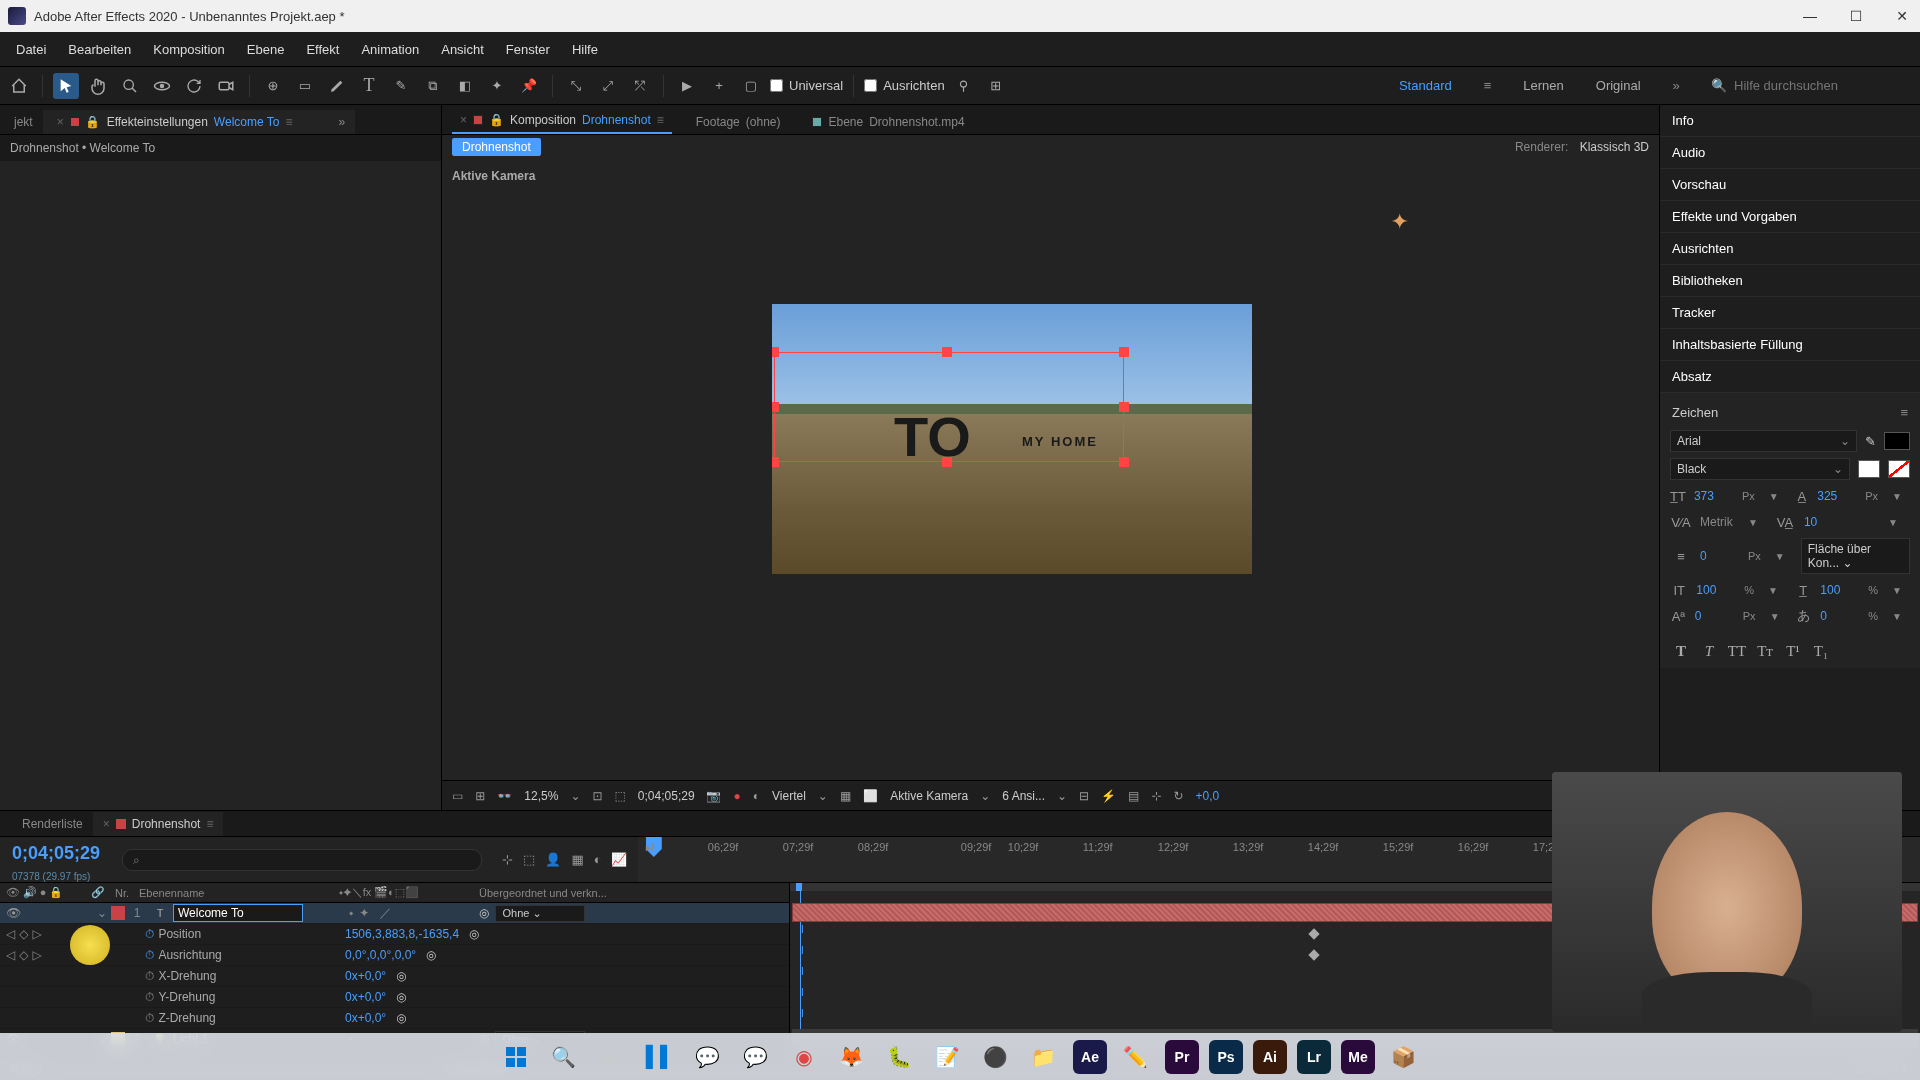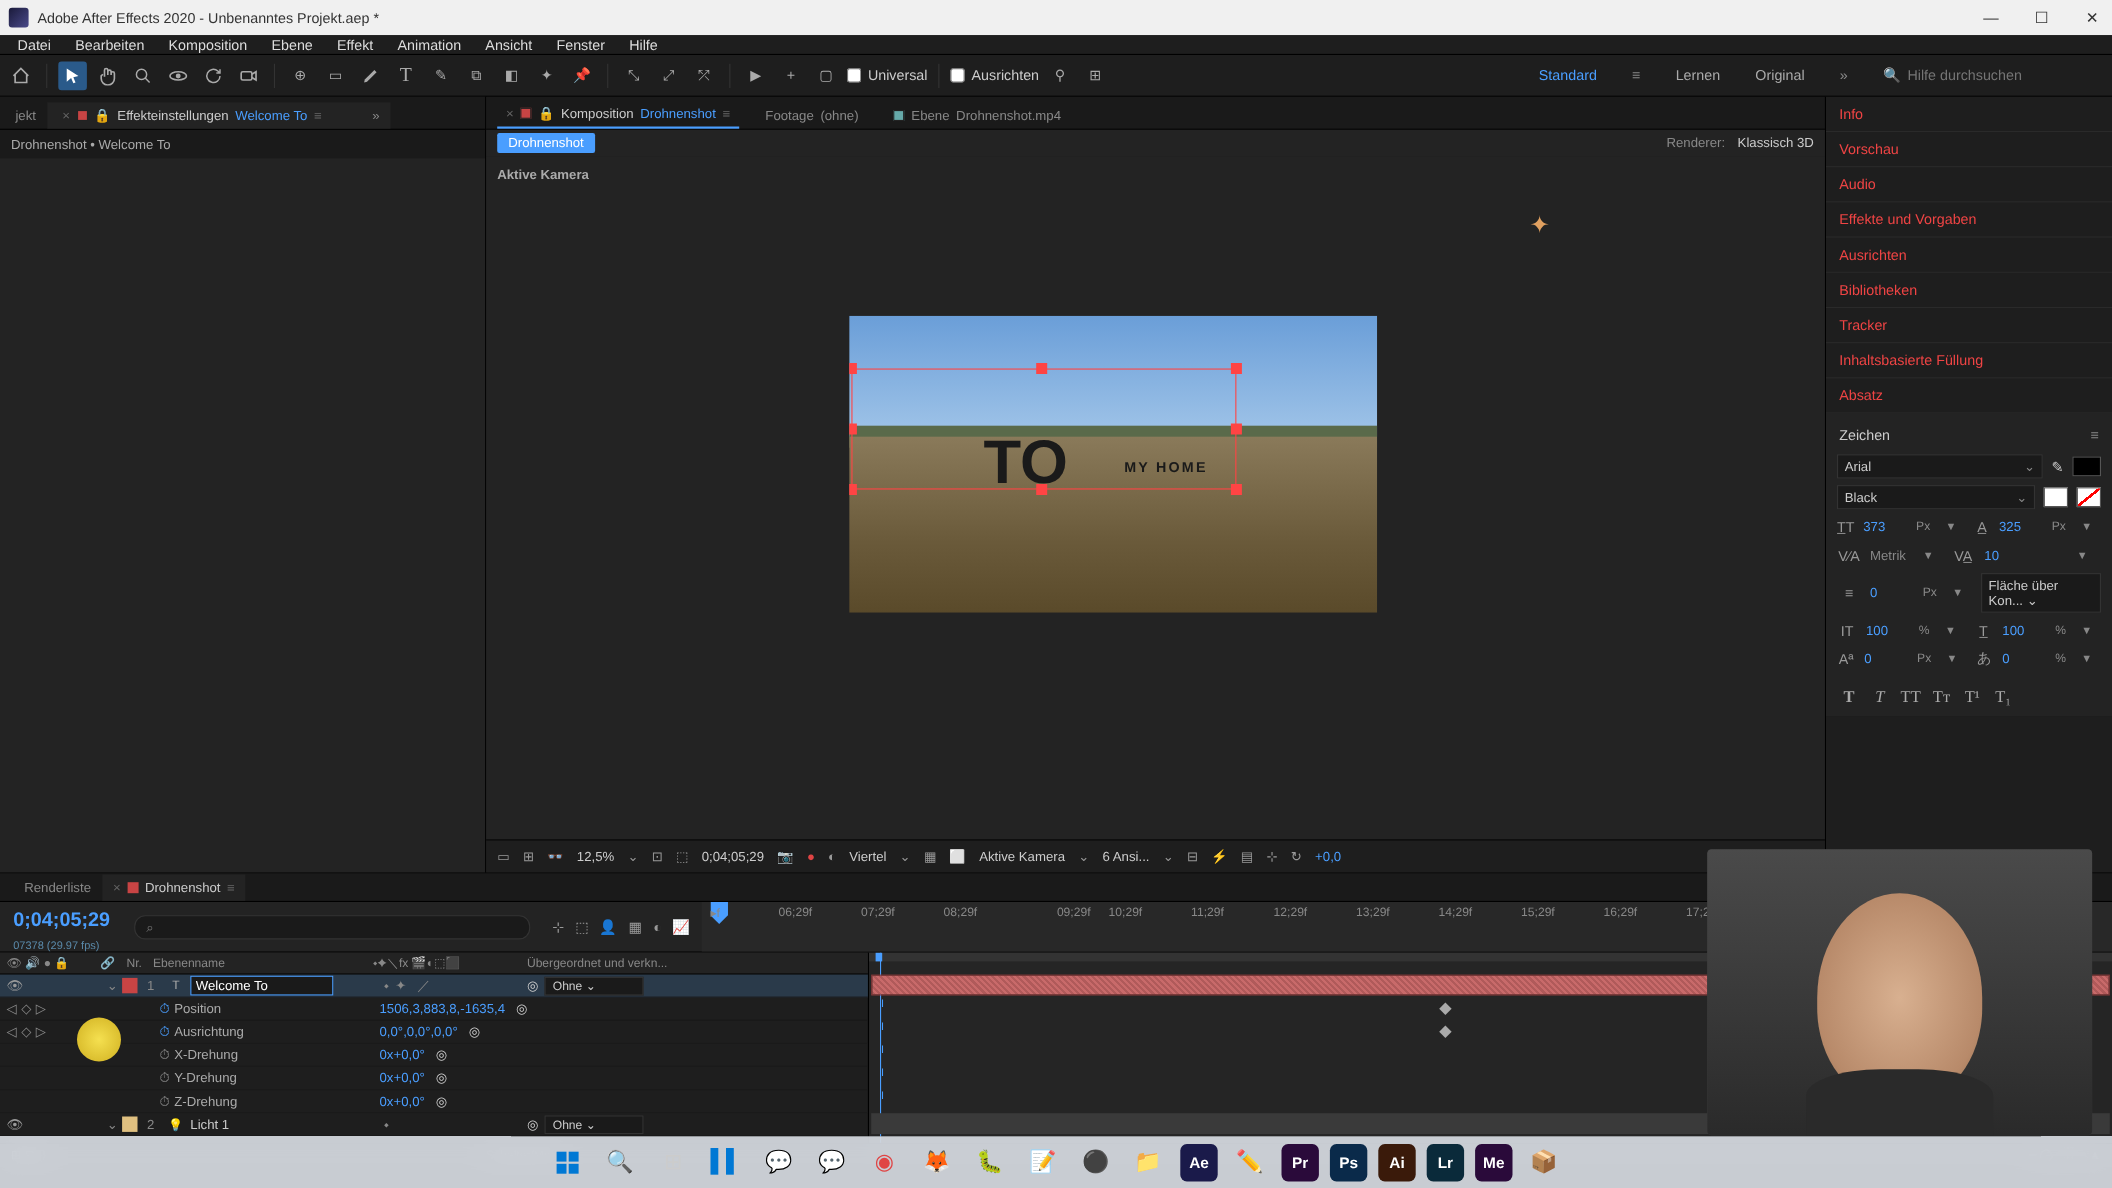--- a/index.html
+++ b/index.html
@@ -4,21 +4,21 @@
 <style>
 * { margin: 0; padding: 0; box-sizing: border-box; font-family: "Segoe UI", Tahoma, sans-serif; user-select: none; }
 body { background: #1e1e1e; width: 1920px; height: 1080px; overflow: hidden; color: #ccc; font-size: 13px; }
 
 .titlebar { height: 32px; background: #f0f0f0; display: flex; align-items: center; padding: 0 8px; color: #333; }
 .titlebar .app-icon { width: 18px; height: 18px; background: linear-gradient(135deg,#1a1a3a,#4a4a8a); border-radius: 3px; margin-right: 8px; }
 .titlebar .title { flex: 1; font-size: 13px; }
 .titlebar .win-btns { display: flex; gap: 26px; }
 .titlebar .win-btn { width: 20px; text-align: center; cursor: pointer; font-size: 14px;}
 
-.menubar { height: 18px; background: #1e1e1e; display: flex; align-items: center; padding: 0 6px; gap: 2px; border-bottom: 1px solid #000;}
+.menubar { height: 35px; background: #1e1e1e; display: flex; align-items: center; padding: 0 6px; gap: 2px; border-bottom: 1px solid #000;}
 .menubar .menu-item { padding: 2px 10px; cursor: pointer; font-size: 13px; color: #ddd; }
 
 .toolbar { height: 38px; background: #1e1e1e; display: flex; align-items: center; padding: 0 6px; gap: 6px; border-bottom: 1px solid #000; }
 .toolbar .tool { width: 26px; height: 26px; display: flex; align-items: center; justify-content: center; cursor: pointer; color: #aaa; border-radius: 3px; }
 .toolbar .tool.active { background: #2a5a8a; color: #fff; }
 .toolbar .sep { width: 1px; height: 22px; background: #333; margin: 0 4px; }
 .toolbar .right { margin-left: auto; display: flex; align-items: center; gap: 32px; }
 .toolbar .ws { color: #4a9eff; cursor: pointer; font-size: 13px; }
 .toolbar .ws.alt { color: #aaa; }
 .toolbar .search { display: flex; align-items: center; gap: 6px; color: #888; }
@@ -58,21 +58,21 @@
 .canvas-img .text-to { position:absolute; top:100px; left:122px; font-size:56px; font-weight:900; color:#1a1a1a; font-family: Arial Black, Arial, sans-serif;}
 .canvas-img .text-myhome { position:absolute; top:130px; left:250px; font-size:13px; font-weight:900; color:#1a1a1a; letter-spacing:2px;}
 .canvas-img .sel-box { position:absolute; border:1px solid #ff4444; }
 .canvas-img .handle { position:absolute; width:10px; height:10px; background:#ff4444; }
 .view-footer { height: 30px; background: #1e1e1e; display: flex; align-items: center; gap: 12px; padding: 0 10px; font-size: 12px; border-top:1px solid #000;}
 .view-footer .val { color: #ccc; }
 .view-footer .icon { color: #999; cursor:pointer; }
 .view-footer .exposure { color: #4a9eff; }
 
 .right-panel { width: 260px; background: #1e1e1e; display: flex; flex-direction: column; }
-.right-panel .acc { padding: 8px 12px; border-bottom: 1px solid #2a2a2a; cursor: pointer; font-size: 13px; color: #ef4444; }
+.right-panel .acc { padding: 8px 12px; border-bottom: 1px solid #2a2a2a; cursor: pointer; font-size: 13px; color: #ffffff; }
 .right-panel .char-panel { background: #232323; padding: 6px 10px; }
 .char-panel .char-title { display:flex; justify-content:space-between; padding:6px 2px 10px; font-size:13px;}
 .char-panel .row { display: flex; align-items: center; gap: 8px; margin-bottom: 6px; }
 .char-panel select, .char-panel .sel { background: #1a1a1a; color: #ccc; border: 1px solid #333; padding: 3px 6px; font-size: 12px; flex:1;}
 .char-panel .swatch { width: 40px; height: 20px; border: 1px solid #555; }
 .char-panel .swatch.white { background: #fff; }
 .char-panel .swatch.grad { background: linear-gradient(135deg,#000 50%,#fff 50%);}
 .char-panel .prop-icon { width: 22px; height: 20px; display: flex; align-items: center; justify-content: center; color: #999; font-size: 13px;}
 .char-panel .prop-val { color: #4a9eff; font-size: 12px; min-width:40px;}
 .char-panel .prop-unit { color: #888; font-size: 11px; margin-right: 6px;}
@@ -329,22 +329,22 @@
       <span class="icon">⚡</span>
       <span class="icon">▤</span>
       <span class="icon">⊹</span>
       <span class="icon">↻</span>
       <span class="exposure">+0,0</span>
     </div>
   </div>
 
   <div class="right-panel">
     <div class="acc">Info</div>
+    <div class="acc">Audio</div>
     <div class="acc">Vorschau</div>
-    <div class="acc">Audio</div>
     <div class="acc">Effekte und Vorgaben</div>
     <div class="acc">Ausrichten</div>
     <div class="acc">Bibliotheken</div>
     <div class="acc">Tracker</div>
     <div class="acc">Inhaltsbasierte Füllung</div>
     <div class="acc">Absatz</div>
     <div class="char-panel">
       <div class="char-title">
         <span>Zeichen</span>
         <span style="color:#888;">≡</span>

